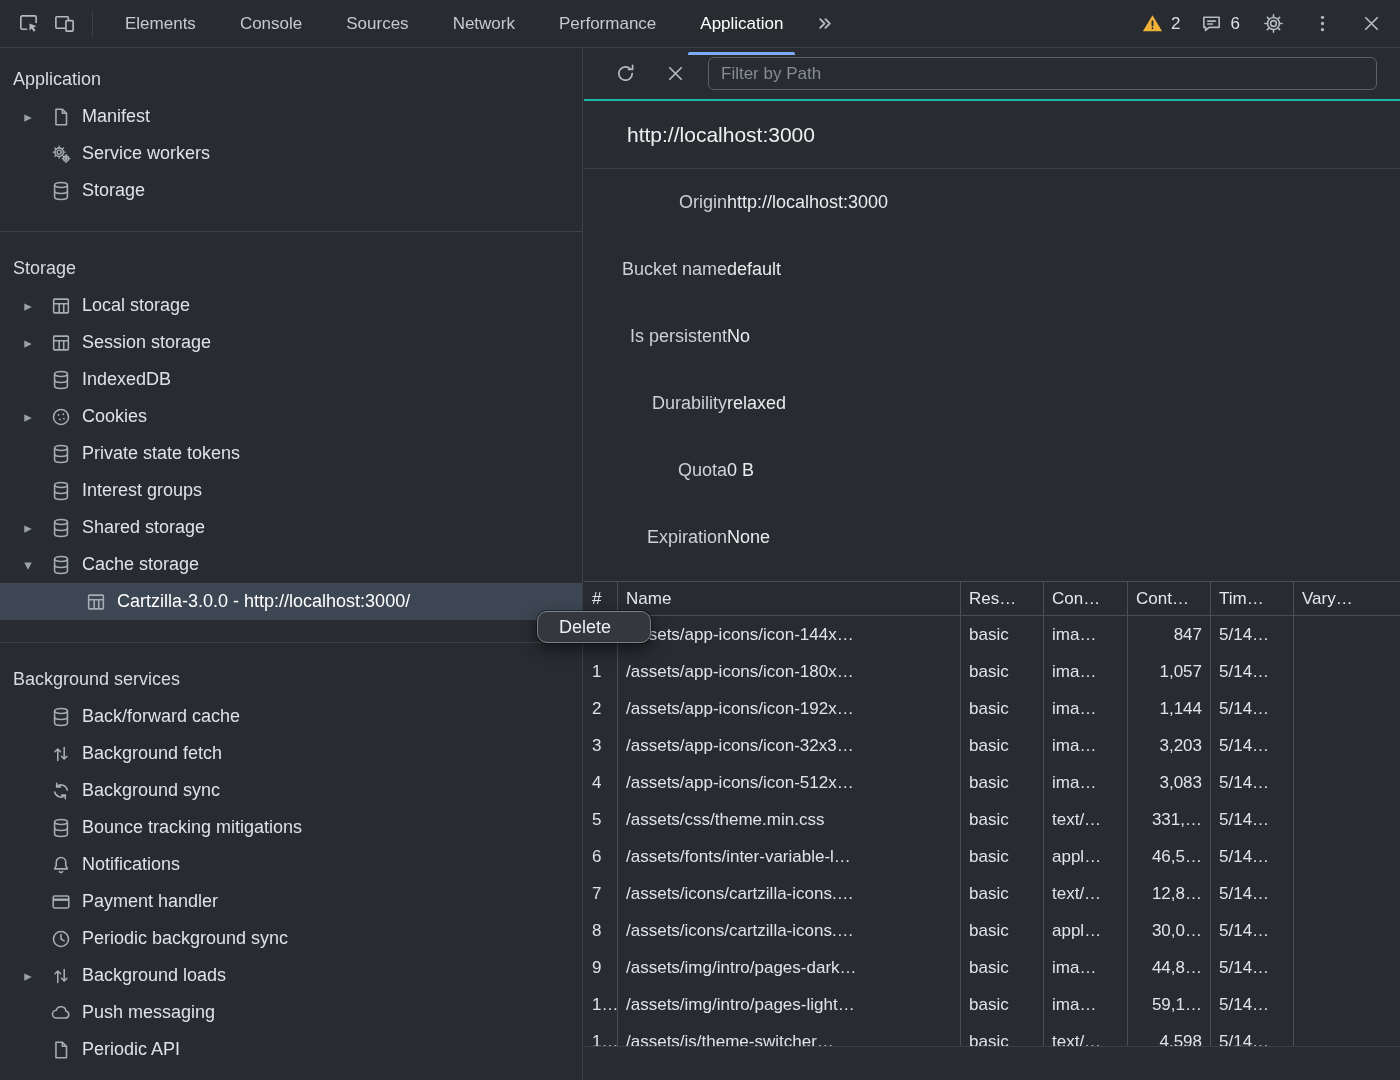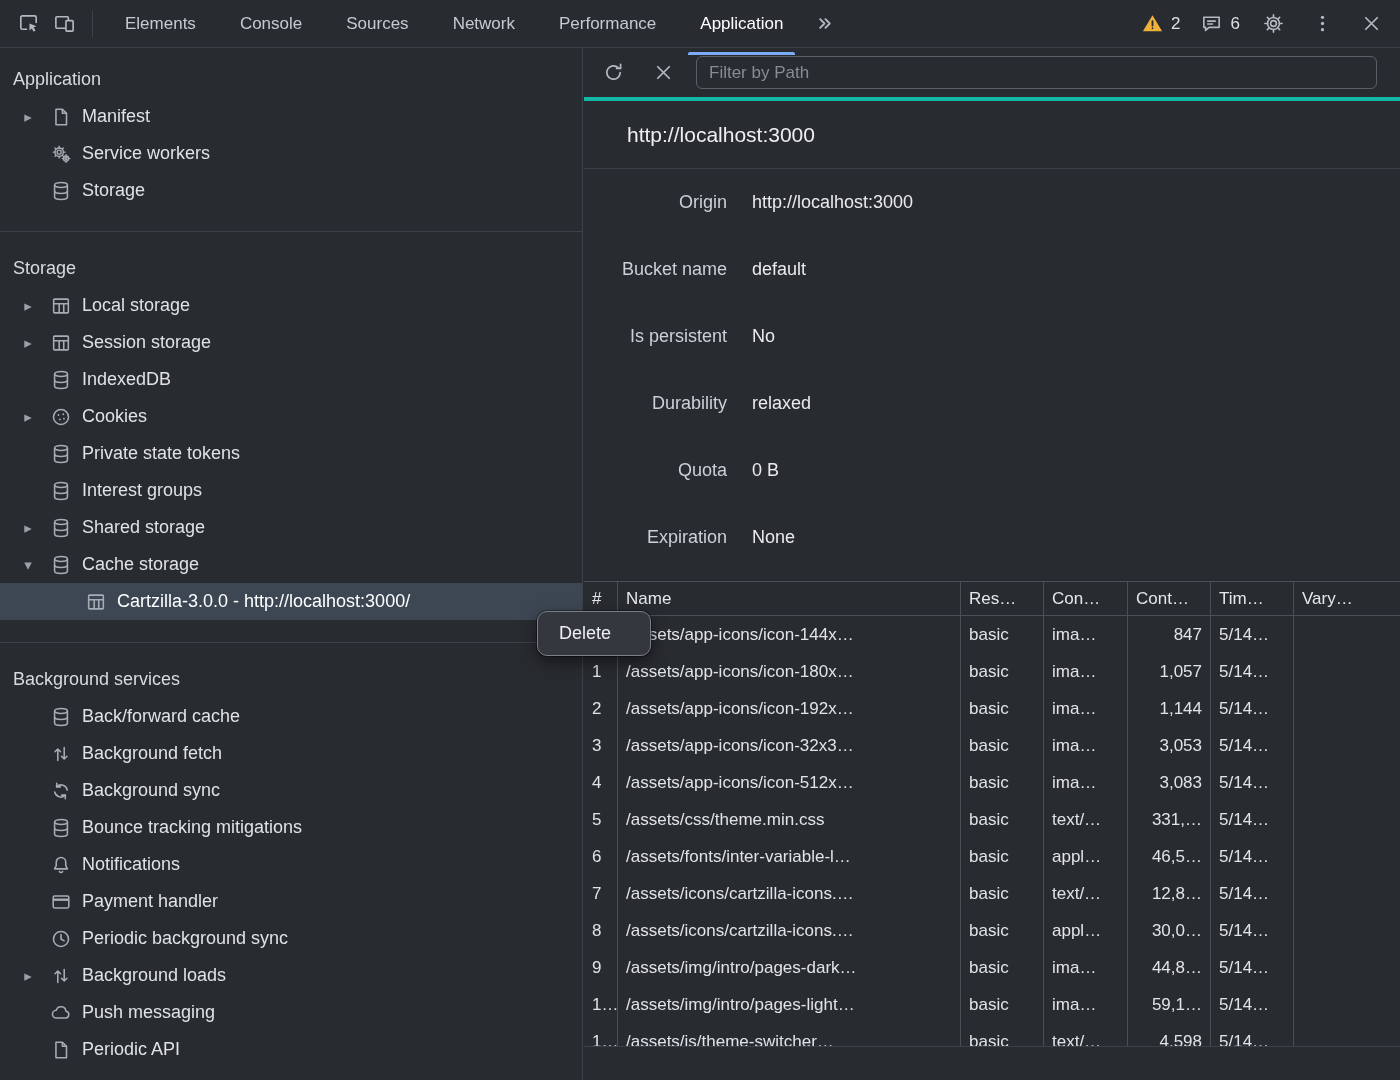--- a/index.html
+++ b/index.html
@@ -28,43 +28,43 @@
   .tree-item{height:37px;display:flex;align-items:center;font-size:18px;color:#dfe2e6;padding-left:13px;white-space:nowrap;cursor:default}
   .tree-item .expander{width:30px;flex:none;color:#9aa1a9;font-size:15px;text-align:center}
   .tree-item .icon{width:24px;height:24px;flex:none;margin:0 9px 0 6px;color:#a6adb5;display:flex;align-items:center;justify-content:center}
   .tree-item .icon svg{width:22px;height:22px}
   .tree-item.child{padding-left:48px}
   .tree-item.selected{background:var(--selection,#3d4753);color:#fff}
   .sidebar-divider{height:1px;background:#3c4147;margin:22px 0 18px}
 
   
   .right-panel{position:absolute;top:48px;left:584px;right:0;bottom:0;display:flex;flex-direction:column;background:var(--bg,#282b30)}
-  .filter-bar{height:53px;flex:none;display:flex;align-items:center;border-bottom:4px solid #14b8a6;padding:0 23px 0 12px;gap:16px}
+  .filter-bar{height:53px;flex:none;display:flex;align-items:center;border-bottom:2px solid #14b8a6;padding:0 23px 0 24px;gap:16px}
   .filter-bar .tbicon{width:34px}
   .filter-input{flex:1;height:33px;background:transparent;border:1px solid #5b6067;border-radius:6px;color:#e2e5e9;font-size:17px;font-family:inherit;padding:0 12px;outline:none}
   .filter-input::placeholder{color:#868d95}
   .origin-header{height:68px;flex:none;display:flex;align-items:center;padding-left:43px;font-size:21px;color:#edeff1;border-bottom:1px solid #3c4147}
   .meta{flex:none;padding-bottom:10px}
-  .meta-row{height:67px;display:grid;grid-template-columns:143px 1fr;column-gap:25px;align-items:center;font-size:18px}
+  .meta-row{height:67px;display:grid;grid-template-columns:143px 1fr;align-items:center;font-size:18px}
   .meta-label{text-align:right;color:#ccd1d7}
   .meta-value{color:#e9ebee}
 
   
   .dg{flex:1 1 auto;min-height:0;border-top:1px solid #4a4f55;display:flex;flex-direction:column;overflow:hidden}
   .dg-header,.dg-row{display:grid;grid-template-columns:34px 343px 83px 84px 83px 83px minmax(0,1fr)}
   .dg-header{flex:none;height:34px;border-bottom:1px solid #4a4f55;color:#e5e8eb}
   .dg-body{flex:1;overflow:hidden}
   .dg-row{height:37px;flex:none;color:#e0e3e7}
   .dg-cell{padding:0 8px;overflow:hidden;white-space:nowrap;text-overflow:ellipsis;border-right:1px solid #4a4f55;height:100%;display:flex;align-items:center}
   .dg-header .dg-cell:last-child,.dg-row .dg-cell:last-child{border-right:none}
   .dg-cell.num{justify-content:flex-end}
   .bottom-strip{flex:none;height:34px;border-top:1px solid #3c4147}
 
   
-  .context-menu{position:absolute;left:537px;top:611px;width:114px;height:45px;background:#34383e;border:1px solid #7a8087;border-radius:10px;box-shadow:0 0 0 1px rgba(0,0,0,.35),0 6px 16px rgba(0,0,0,.5);display:flex;align-items:center;padding-left:21px;font-size:18px;color:#eceef1;z-index:20}
+  .context-menu{position:absolute;left:537px;top:611px;width:114px;height:32px;background:#34383e;border:1px solid #7a8087;border-radius:10px;box-shadow:0 0 0 1px rgba(0,0,0,.35),0 6px 16px rgba(0,0,0,.5);display:flex;align-items:center;padding-left:21px;font-size:18px;color:#eceef1;z-index:20}
 </style>
 </head>
 <body>
 
 <div class="main-toolbar">
   <span style="display:flex;align-items:center;">
       <span class="tbicon">
         <svg viewBox="0 0 24 24" fill="none" stroke="currentColor" stroke-width="1.7" stroke-linecap="round" stroke-linejoin="round">
           <path d="M20 11V5.5A1.5 1.5 0 0 0 18.5 4h-13A1.5 1.5 0 0 0 4 5.5v11A1.5 1.5 0 0 0 5.5 18H10"></path>
           <path d="M13 12l7.5 2.8-3.2 1.2 2 3.4-1.9 1.1-2-3.4-2.4 2.3z" fill="currentColor" stroke="none"></path>
@@ -458,21 +458,21 @@
           <div class="dg-cell">ima…</div>
           <div class="dg-cell num">1,144</div>
           <div class="dg-cell">5/14…</div>
           <div class="dg-cell"></div>
         </div>
         <div class="dg-row">
           <div class="dg-cell">3</div>
           <div class="dg-cell">/assets/app-icons/icon-32x3…</div>
           <div class="dg-cell">basic</div>
           <div class="dg-cell">ima…</div>
-          <div class="dg-cell num">3,053</div>
+          <div class="dg-cell num">3,203</div>
           <div class="dg-cell">5/14…</div>
           <div class="dg-cell"></div>
         </div>
         <div class="dg-row">
           <div class="dg-cell">4</div>
           <div class="dg-cell">/assets/app-icons/icon-512x…</div>
           <div class="dg-cell">basic</div>
           <div class="dg-cell">ima…</div>
           <div class="dg-cell num">3,083</div>
           <div class="dg-cell">5/14…</div>

